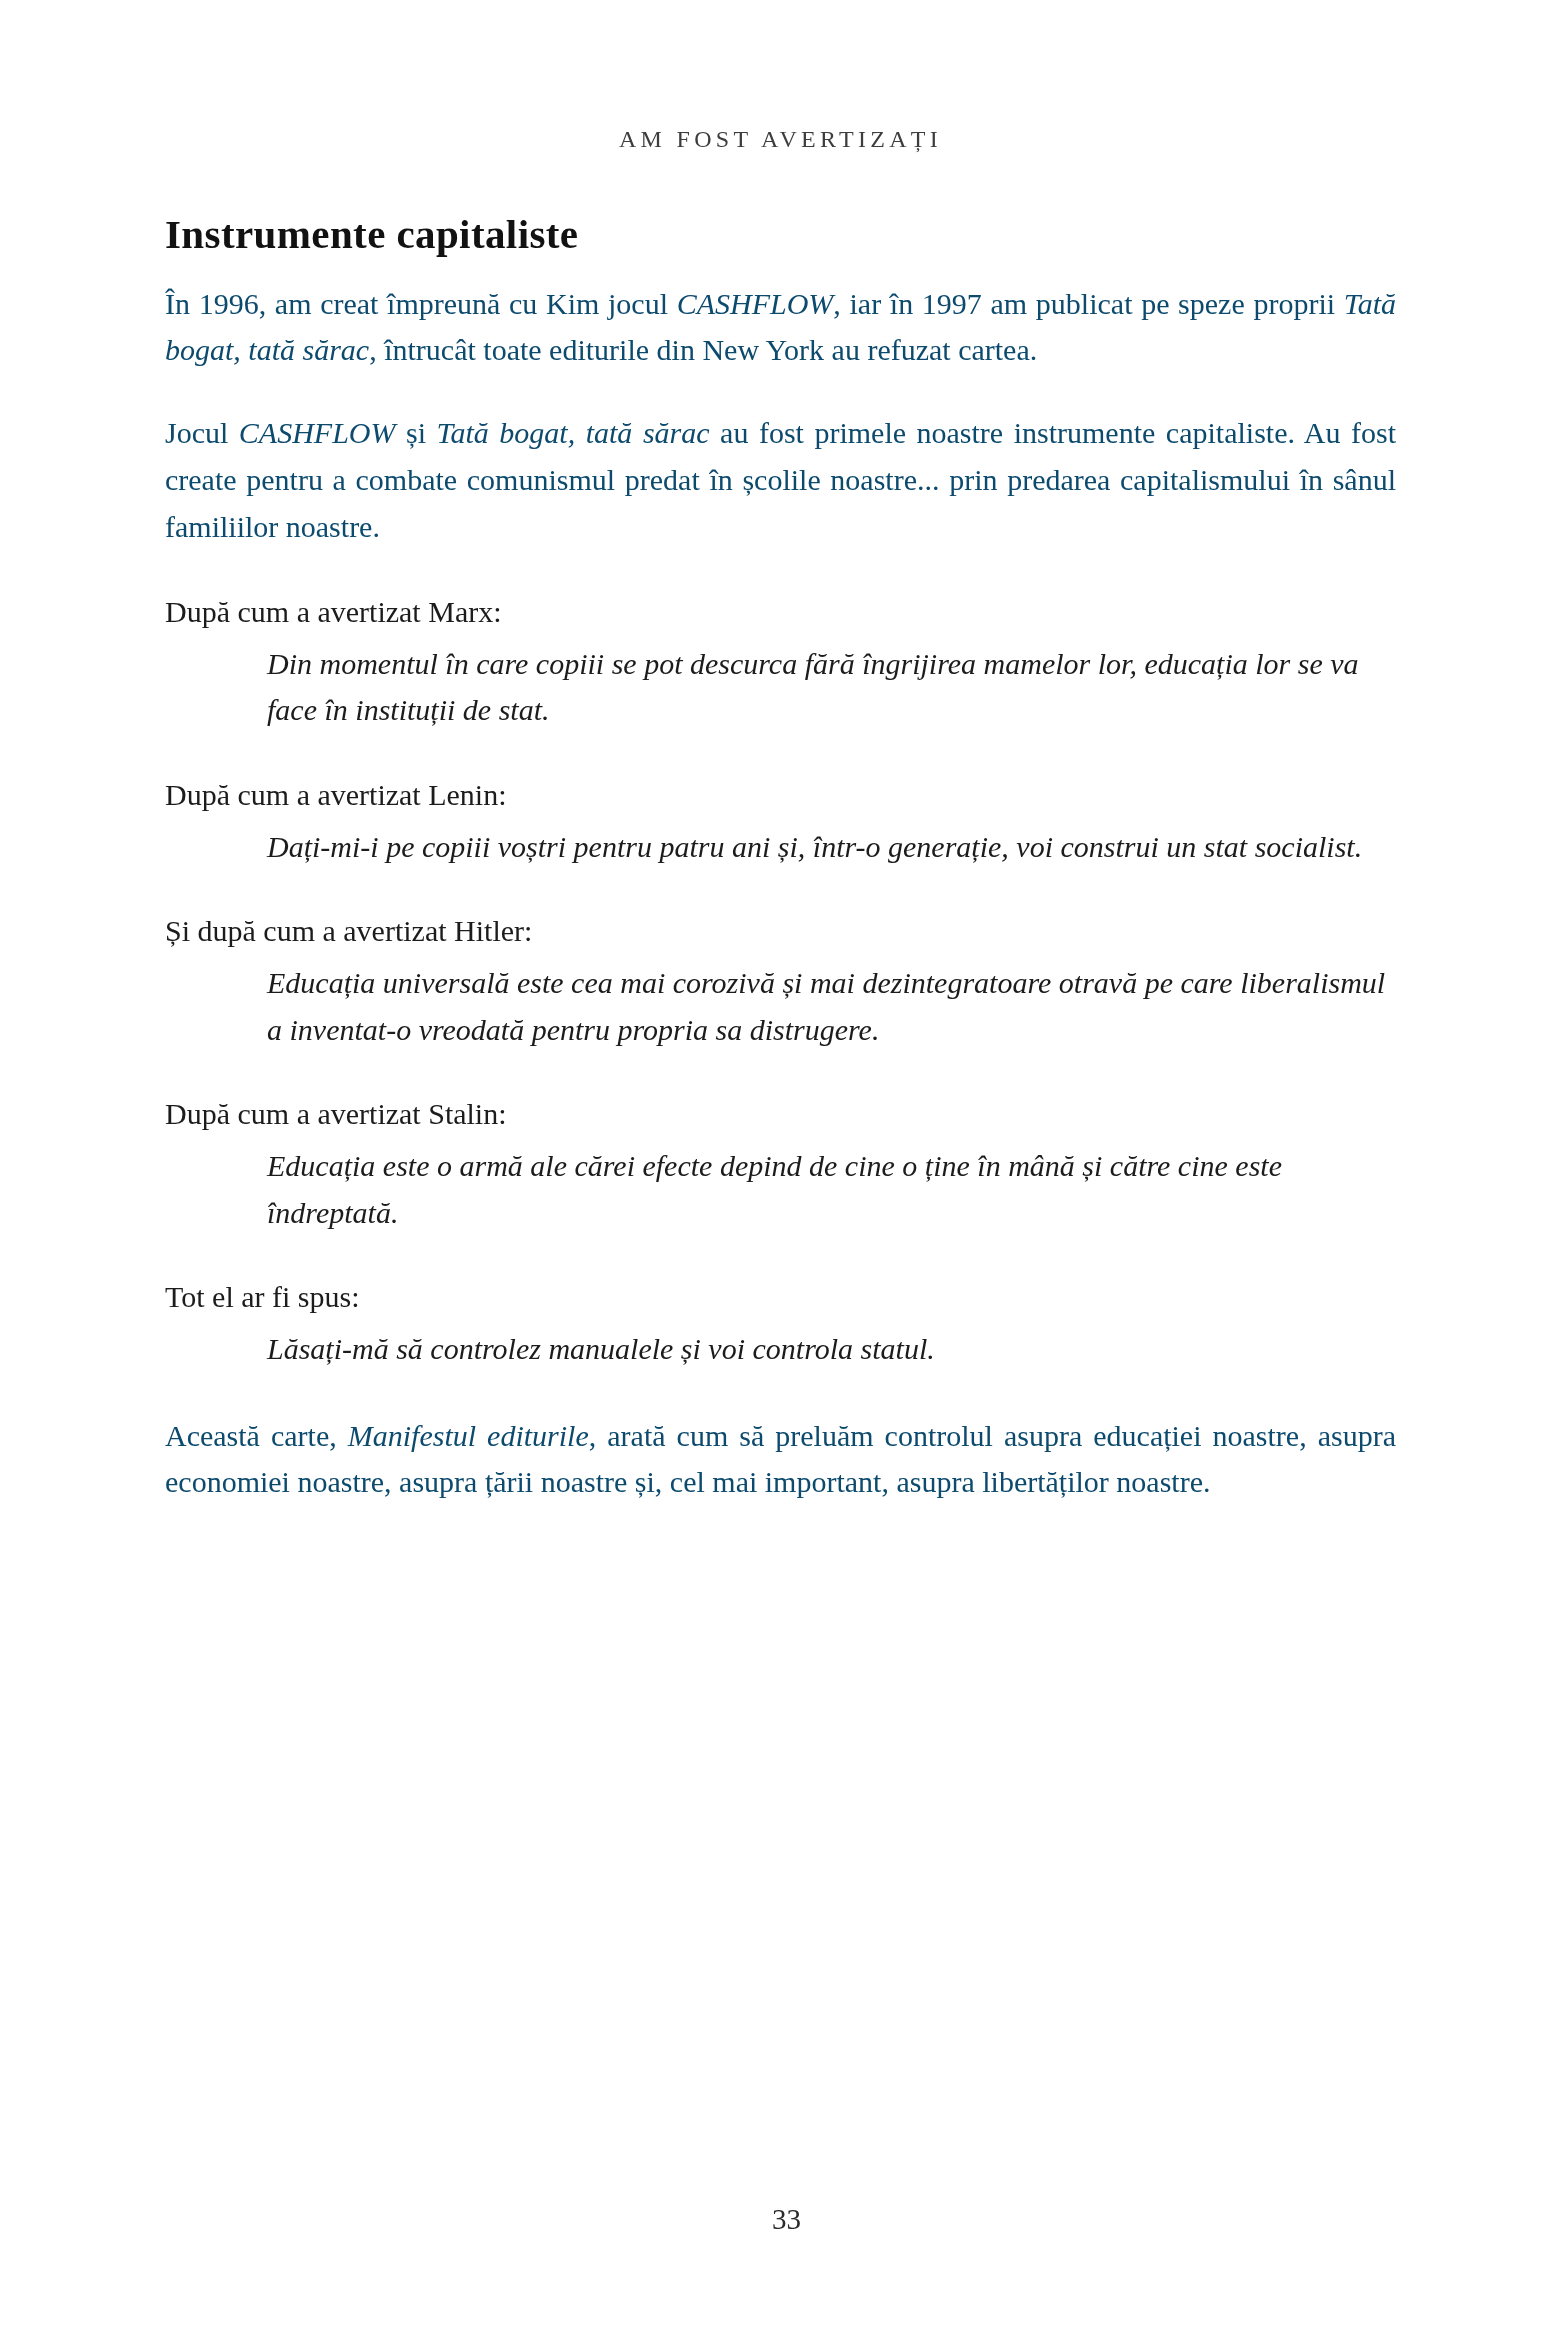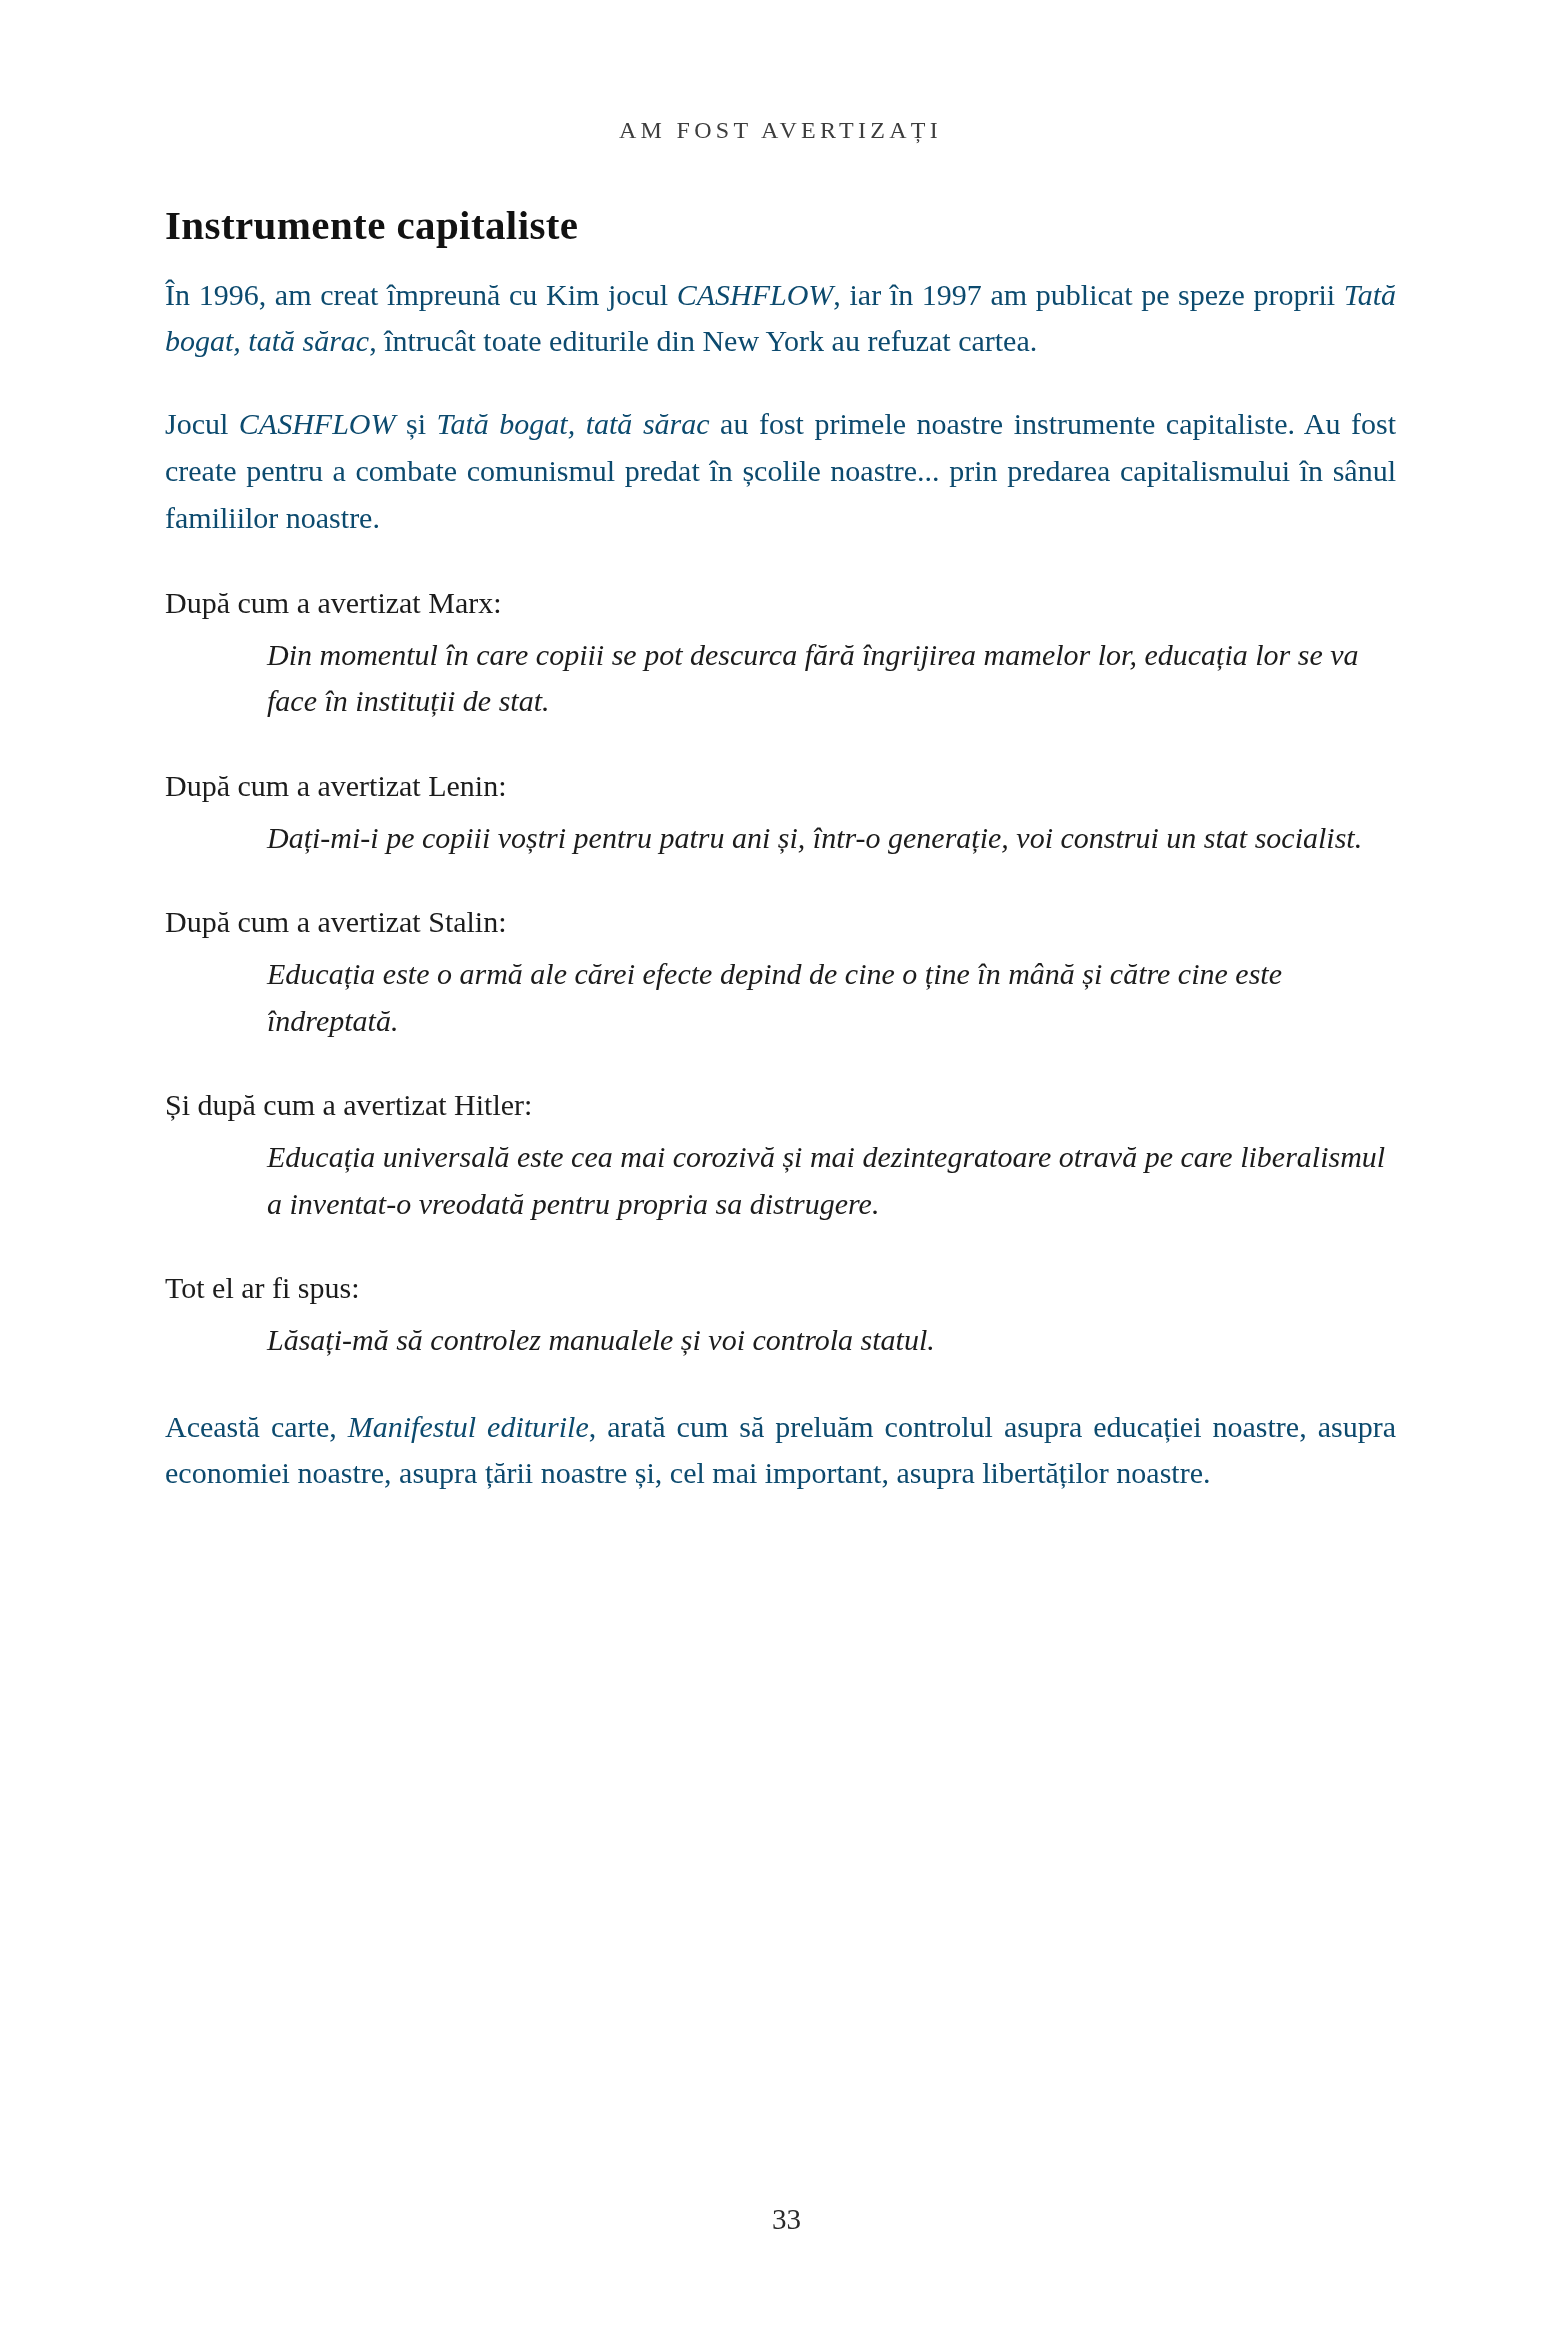--- a/index.html
+++ b/index.html
@@ -10,21 +10,21 @@
     background: #ffffff;
     font-family: "Liberation Serif", "DejaVu Serif", serif;
     color: #1c1c1c;
     overflow: hidden;
   }
 
   .page {
     position: relative;
     width: 1561px;
     height: 2342px;
-    padding: 3px 165px;
+    padding: 12px 165px;
     background: #ffffff;
   }
 
   .running-header {
     padding-top: 114px;
     text-align: center;
     font-size: 24px;
     letter-spacing: 4.3px;
     color: #3d3d3d;
   }
@@ -96,27 +96,27 @@
     <p class="warning-lead">După cum a avertizat Marx:</p>
     <p class="warning-quote">Din momentul în care copiii se pot descurca fără îngrijirea mamelor lor, educația lor se va face în instituții de stat.</p>
   </div>
 
   <div class="warning-block">
     <p class="warning-lead">După cum a avertizat Lenin:</p>
     <p class="warning-quote">Dați-mi-i pe copiii voștri pentru patru ani și, într-o generație, voi construi un stat socialist.</p>
   </div>
 
   <div class="warning-block">
-    <p class="warning-lead">După cum a avertizat Stalin:</p>
-    <p class="warning-quote">Educația este o armă ale cărei efecte depind de cine o ține în mână și către cine este îndreptată.</p>
+    <p class="warning-lead">Și după cum a avertizat Hitler:</p>
+    <p class="warning-quote">Educația universală este cea mai corozivă și mai dezintegratoare otravă pe care liberalismul a inventat-o vreodată pentru propria sa distrugere.</p>
   </div>
 
   <div class="warning-block">
-    <p class="warning-lead">Și după cum a avertizat Hitler:</p>
-    <p class="warning-quote">Educația universală este cea mai corozivă și mai dezintegratoare otravă pe care liberalismul a inventat-o vreodată pentru propria sa distrugere.</p>
+    <p class="warning-lead">După cum a avertizat Stalin:</p>
+    <p class="warning-quote">Educația este o armă ale cărei efecte depind de cine o ține în mână și către cine este îndreptată.</p>
   </div>
 
   <div class="warning-block">
     <p class="warning-lead">Tot el ar fi spus:</p>
     <p class="warning-quote">Lăsați-mă să controlez manualele și voi controla statul.</p>
   </div>
 
   <p class="body-para closing"><span>Această carte, </span><em>Manifestul editurile</em><span>, arată cum să preluăm controlul asupra educației noastre, asupra economiei noastre, asupra țării noastre și, cel mai important, asupra libertăților noastre.</span></p>
 
   <div class="page-number">33</div>

